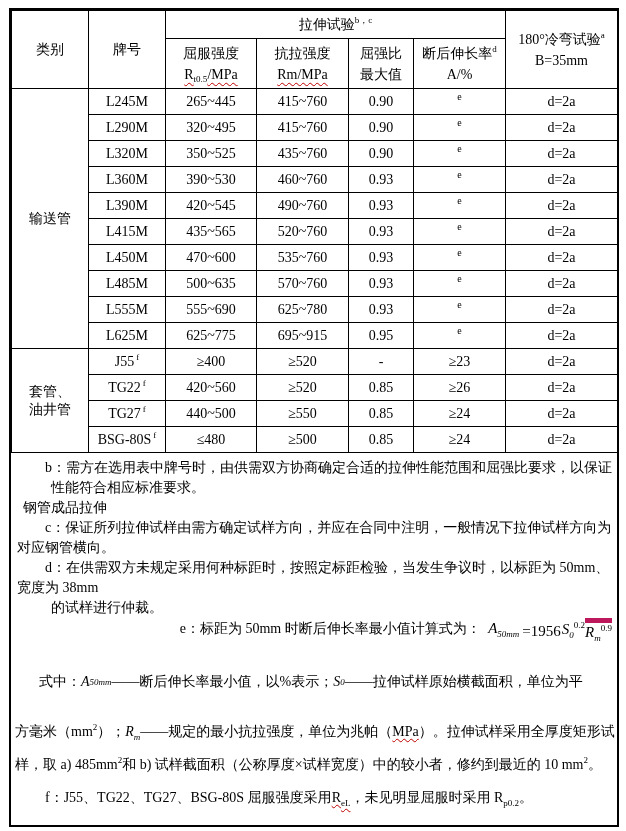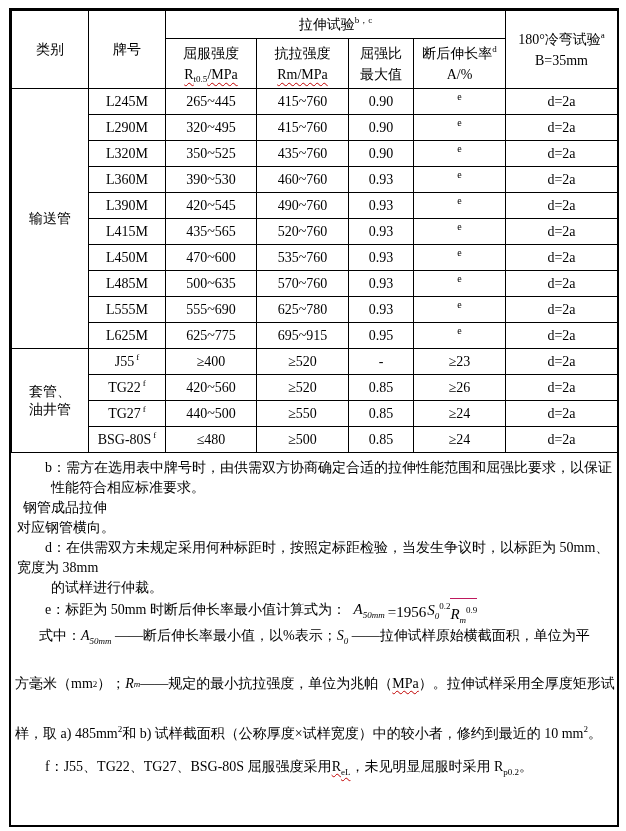--- a/index.html
+++ b/index.html
@@ -79,21 +79,21 @@
   }
   .formula sub { font-size: 9px; font-style: italic; }
   .formula .f-exp { font-size: 9px; vertical-align: super; font-style: normal; }
   .frac {
     display: inline-flex;
     flex-direction: row;
     align-items: center;
     margin-left: 1px;
     line-height: 1.1;
   }
-  .frac .den { border-top: 1px solid #be185d; padding-top: 7px; }
+  .frac .den { border-top: 5px solid #be185d; padding-top: 1px; }
   .f-eq { font-style: normal; margin-left: 3px; }
 </style>
 </head>
 <body>
 
 <div class="doc-box">
   <table class="spec">
     <colgroup>
       <col style="width:77px">
         <col style="width:77px">
@@ -261,25 +261,26 @@
           <td><span>≥24</span></td>
           <td>d=2a</td>
         </tr>
       </tbody>
   </table>
 
   <div class="notes">
       <div class="note-line" style="padding-left: 30px;"><span>b：需方在选用表中牌号时，由供需双方协商确定合适的拉伸性能范围和屈强比要求，以保证</span></div>
       <div class="note-line" style="padding-left: 36px;"><span>性能符合相应标准要求。</span></div>
       <div class="note-line" style="padding-left: 8px;"><span>钢管成品拉伸</span></div>
+      <div class="note-line" style="padding-left: 30px;"><span>c：保证所列拉伸试样由需方确定试样方向，并应在合同中注明，一般情况下拉伸试样方向为</span></div>
       <div class="note-line" style="padding-left: 2px;"><span>对应钢管横向。</span></div>
       <div class="note-line" style="padding-left: 30px;"><span>d：在供需双方未规定采用何种标距时，按照定标距检验，当发生争议时，以标距为 50mm、</span></div>
       <div class="note-line" style="padding-left: 2px;"><span>宽度为 38mm</span></div>
       <div class="note-line" style="padding-left: 36px;"><span>的试样进行仲裁。</span></div>
-      <div class="note-line" style="padding-left: 30px;">
+      <div class="note-line" style="padding-left: 30px; text-align: right;">
         <span>e：标距为 50mm 时断后伸长率最小值计算式为：</span>
         <span class="formula">
           <span><span>A</span><sub>50mm</sub></span>
           <span class="f-eq"> =1956 </span>
           <span class="frac">
             <span class="num"><span>S</span><sub>0</sub><span class="f-exp">0.2</span></span>
             <span class="den"><span>R</span><sub>m</sub><span class="f-exp">0.9</span></span>
           </span>
         </span>
       </div>

